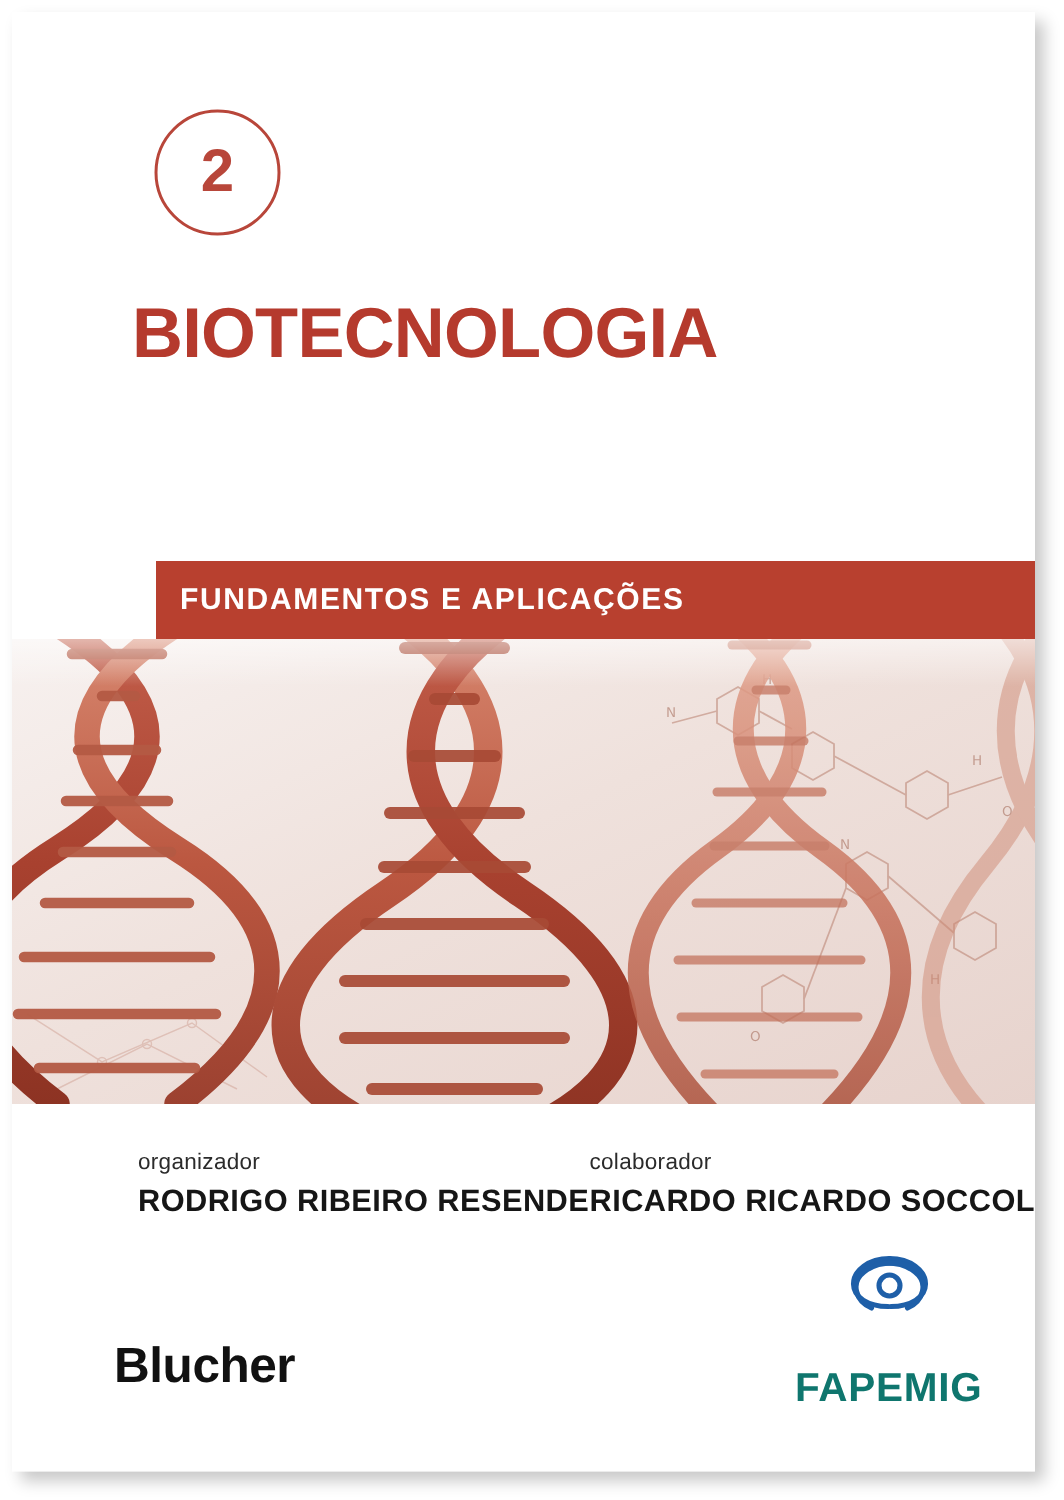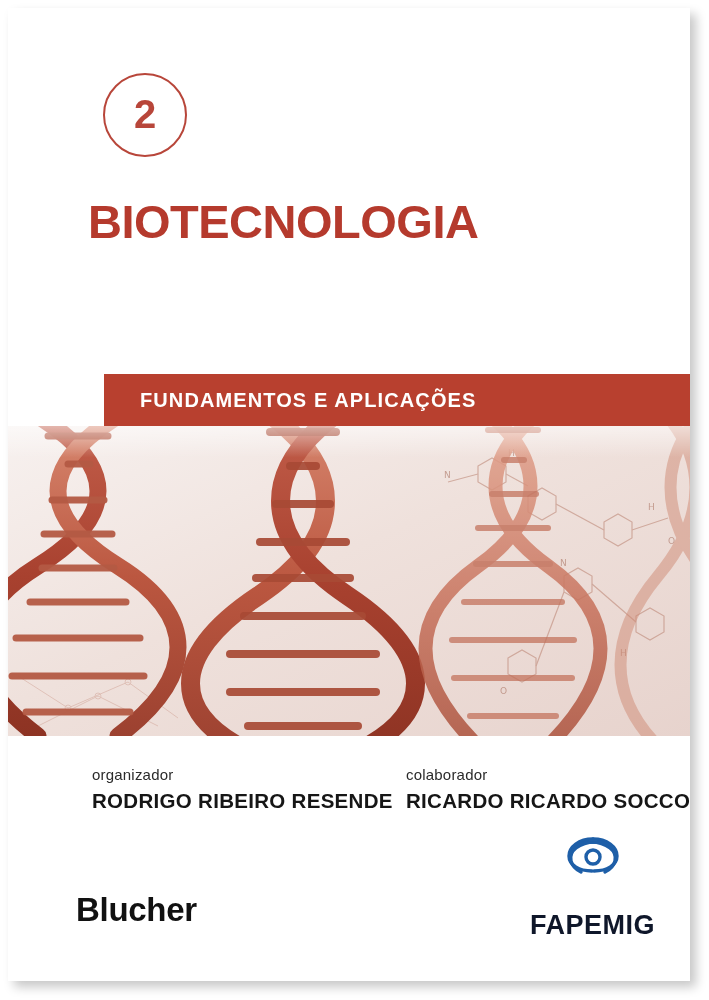--- a/index.html
+++ b/index.html
@@ -85,21 +85,21 @@
     height: 52px;
     background: #b8402f;
     display: flex;
     align-items: center;
   }
   .subtitle-text {
     color: #ffffff;
     font-size: 20px;
     font-weight: bold;
     letter-spacing: 1.1px;
-    padding-left: 36px;
+    padding-left: 16px;
     white-space: nowrap;
   }
 
   
   .image-band {
     position: absolute;
     left: 0;
     top: 418px;
     width: 682px;
     height: 310px;
@@ -116,21 +116,21 @@
     width: 682px;
     height: 245px;
     background: #ffffff;
   }
 
   .credit-col {
     position: absolute;
     top: 30px;
   }
   .credit-col.organizador { left: 84px; }
-  .credit-col.colaborador { left: 398px; }
+  .credit-col.colaborador { left: 385px; }
 
   .credit-role {
     font-size: 15px;
     color: #2b2b2b;
     font-weight: normal;
     margin-bottom: 6px;
     letter-spacing: 0.2px;
   }
   .credit-name {
     font-size: 20.5px;
@@ -159,21 +159,21 @@
     text-align: center;
   }
   .fapemig-mark {
     width: 66px;
     height: 52px;
     margin: 0 auto 2px auto;
   }
   .fapemig-word {
     font-size: 27px;
     font-weight: bold;
-    color: #0f172a;
+    color: #0f766e;
     letter-spacing: 0.5px;
     margin-top: 24px;
   }
 </style>
 </head>
 <body>
 
 <div class="page">
   <div class="cover">
 

